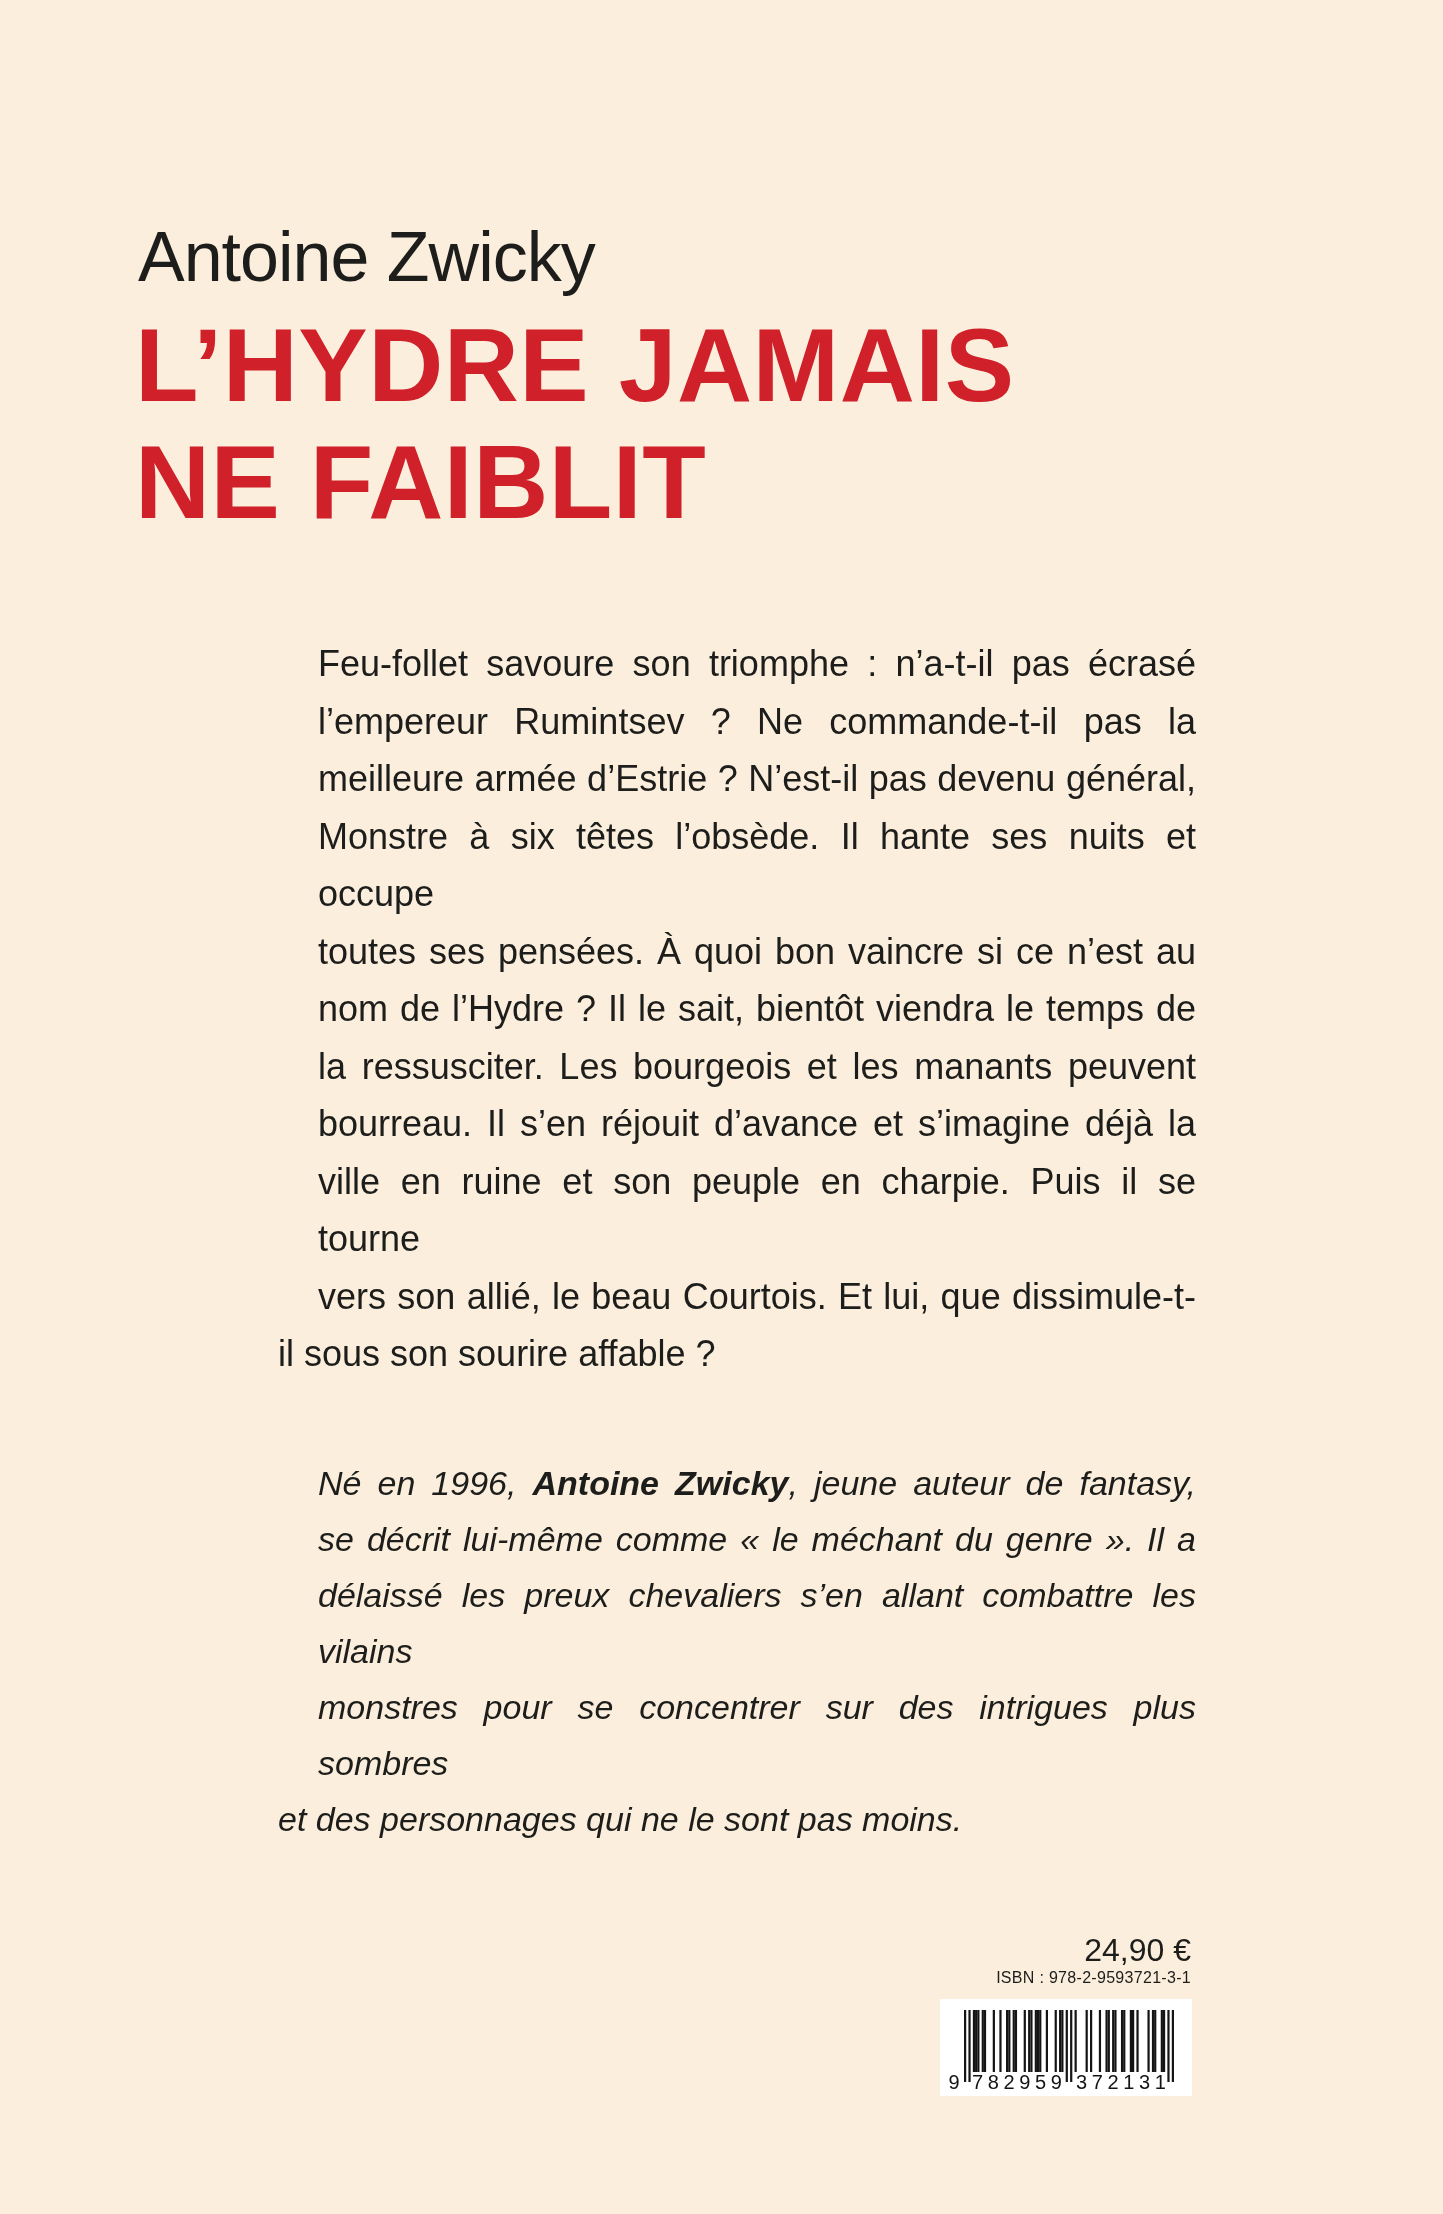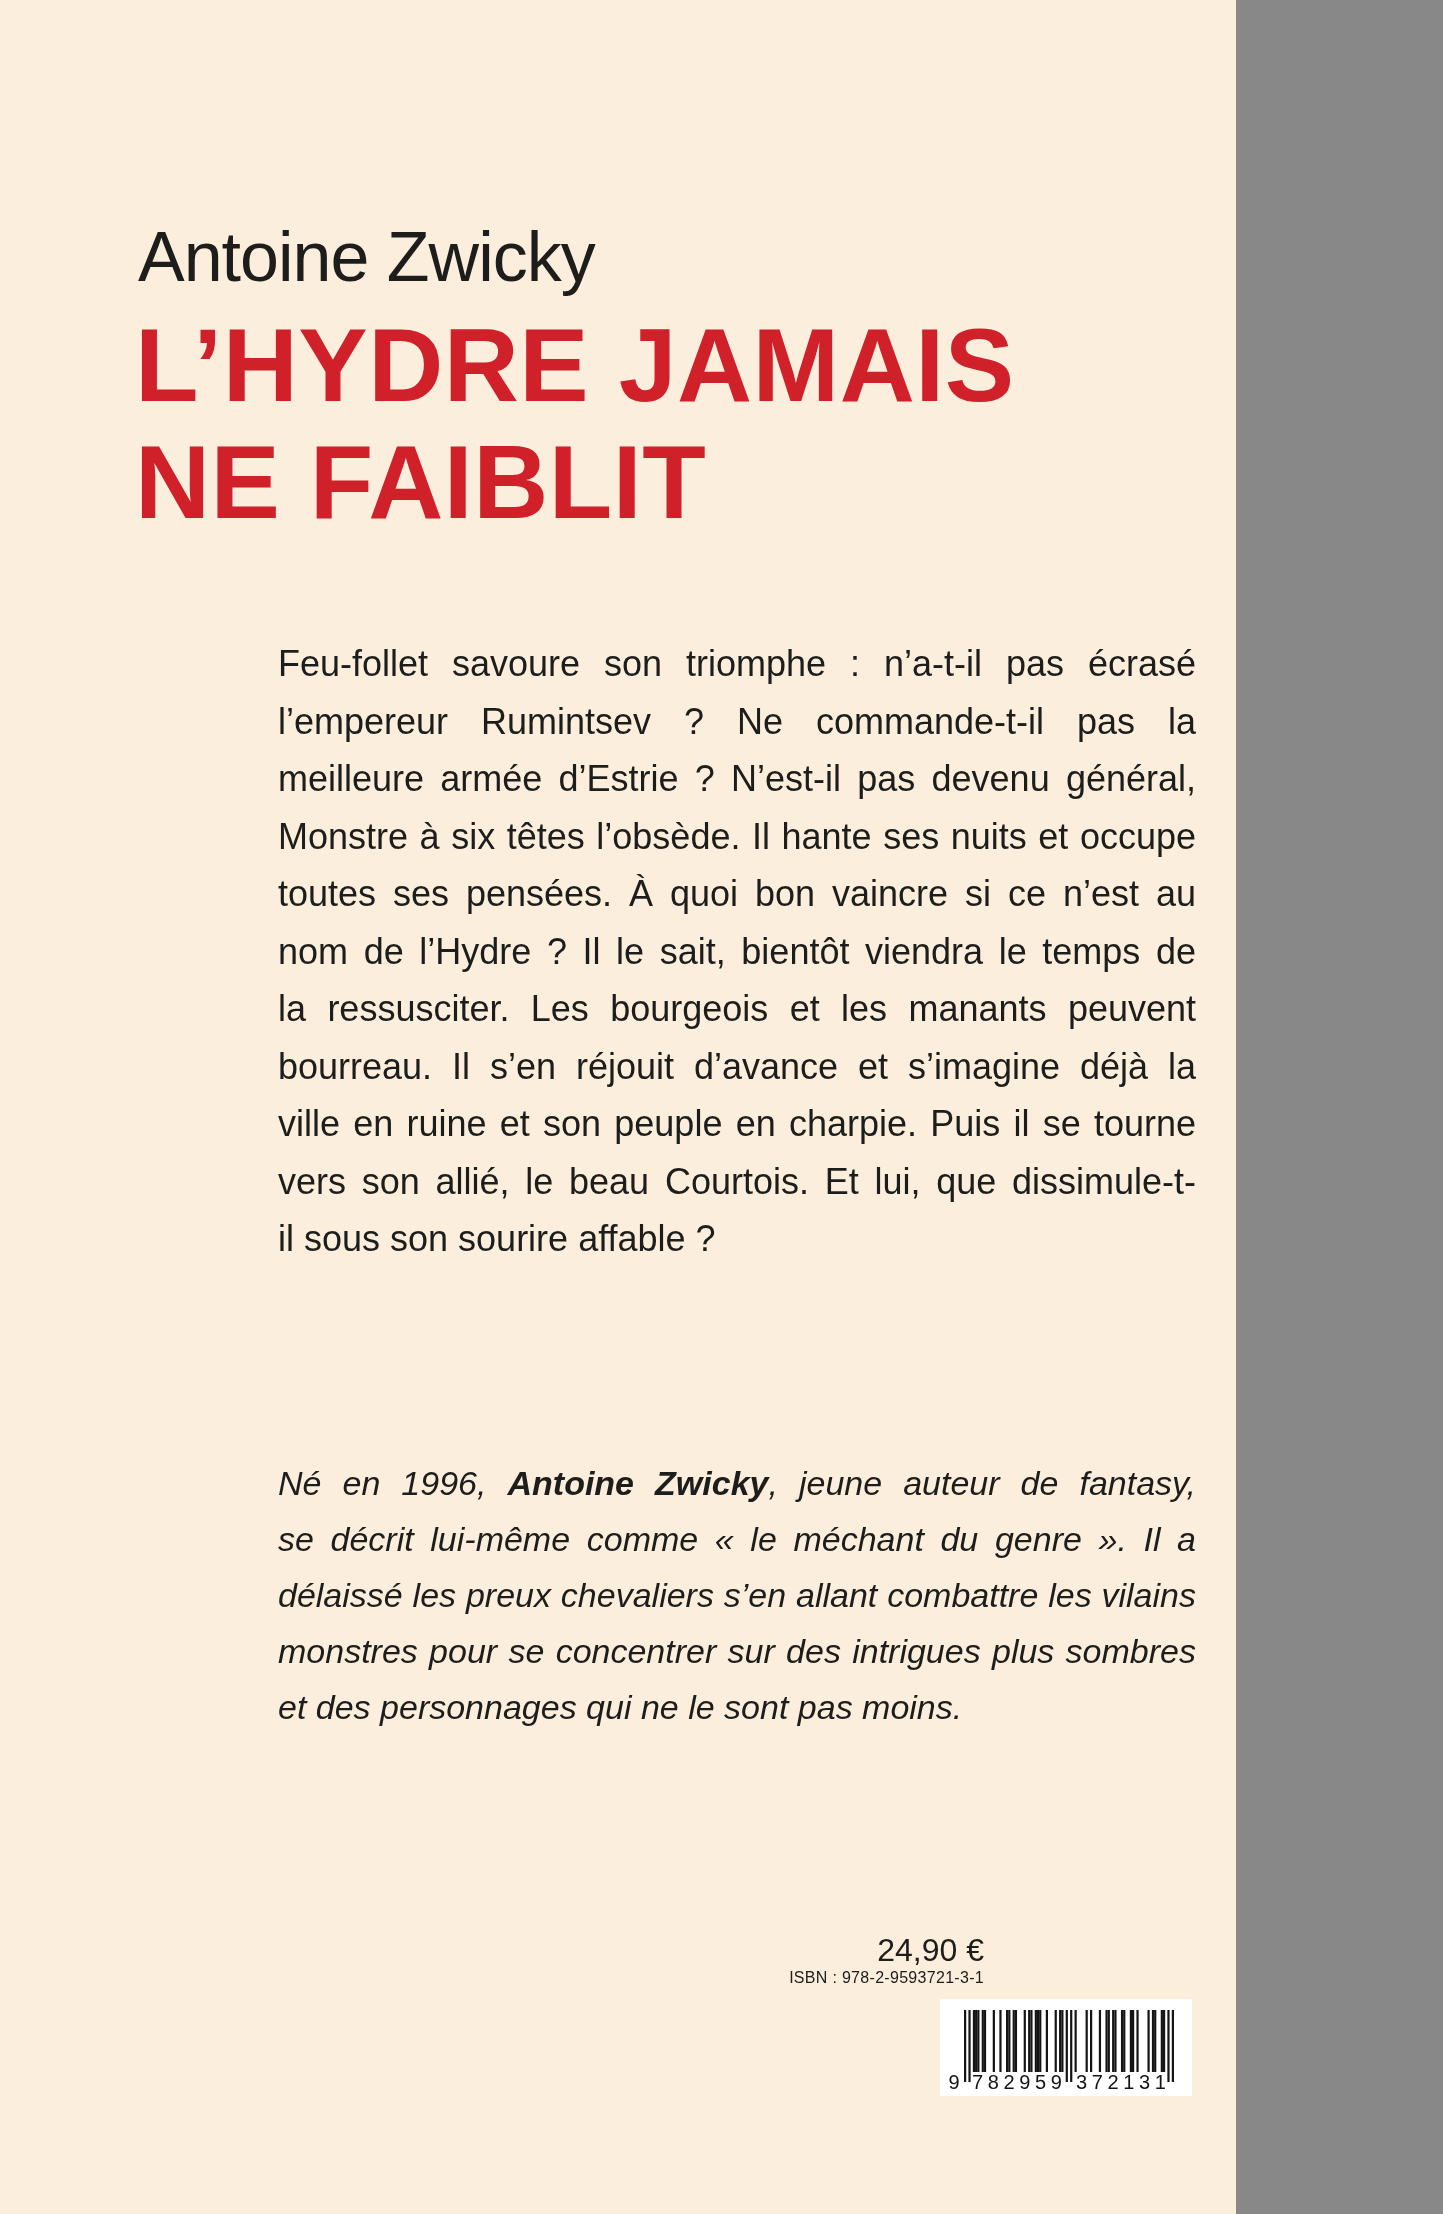--- a/index.html
+++ b/index.html
@@ -5,21 +5,21 @@
   :root{
     --background:#fbeedc;
     --title-red:#d0202a;
     --text-dark:#1d1d1b;
     --barcode-bg:#ffffff;
   }
   html,body{margin:0;padding:0;}
   body{background:#888;font-family:"Liberation Sans","DejaVu Sans",sans-serif;}
   .cover{
     position:relative;
-    width:1236px;height:2214px;
+    width:1443px;height:2214px;
     background:var(--background);
     overflow:hidden;
     color:var(--text-dark);
   }
   .author{
     position:absolute;left:138px;top:222px;
     font-size:70px;line-height:1;letter-spacing:-1px;
     color:var(--text-dark);
   }
   .title{
@@ -31,21 +31,21 @@
   .synopsis{
     position:absolute;left:278px;top:635px;width:918px;
     font-size:36px;line-height:57.5px;
   }
   .bio{
     position:absolute;left:278px;top:1455px;width:918px;
     font-size:34px;line-height:56px;
     font-style:italic;
   }
   .tline{text-align:justify;}
-  .tline.just{text-align-last:justify;}
+  .tline.just{text-align-last:justify;margin-left:40px;}
   .bold{font-weight:bold;}
   .price{
     position:absolute;right:252px;top:1933px;
     font-size:32px;line-height:1.1;
     text-align:center;
   }
   .isbn{
     position:absolute;right:252px;top:1969px;
     font-size:16px;line-height:1.1;
     text-align:right;letter-spacing:0.3px;

